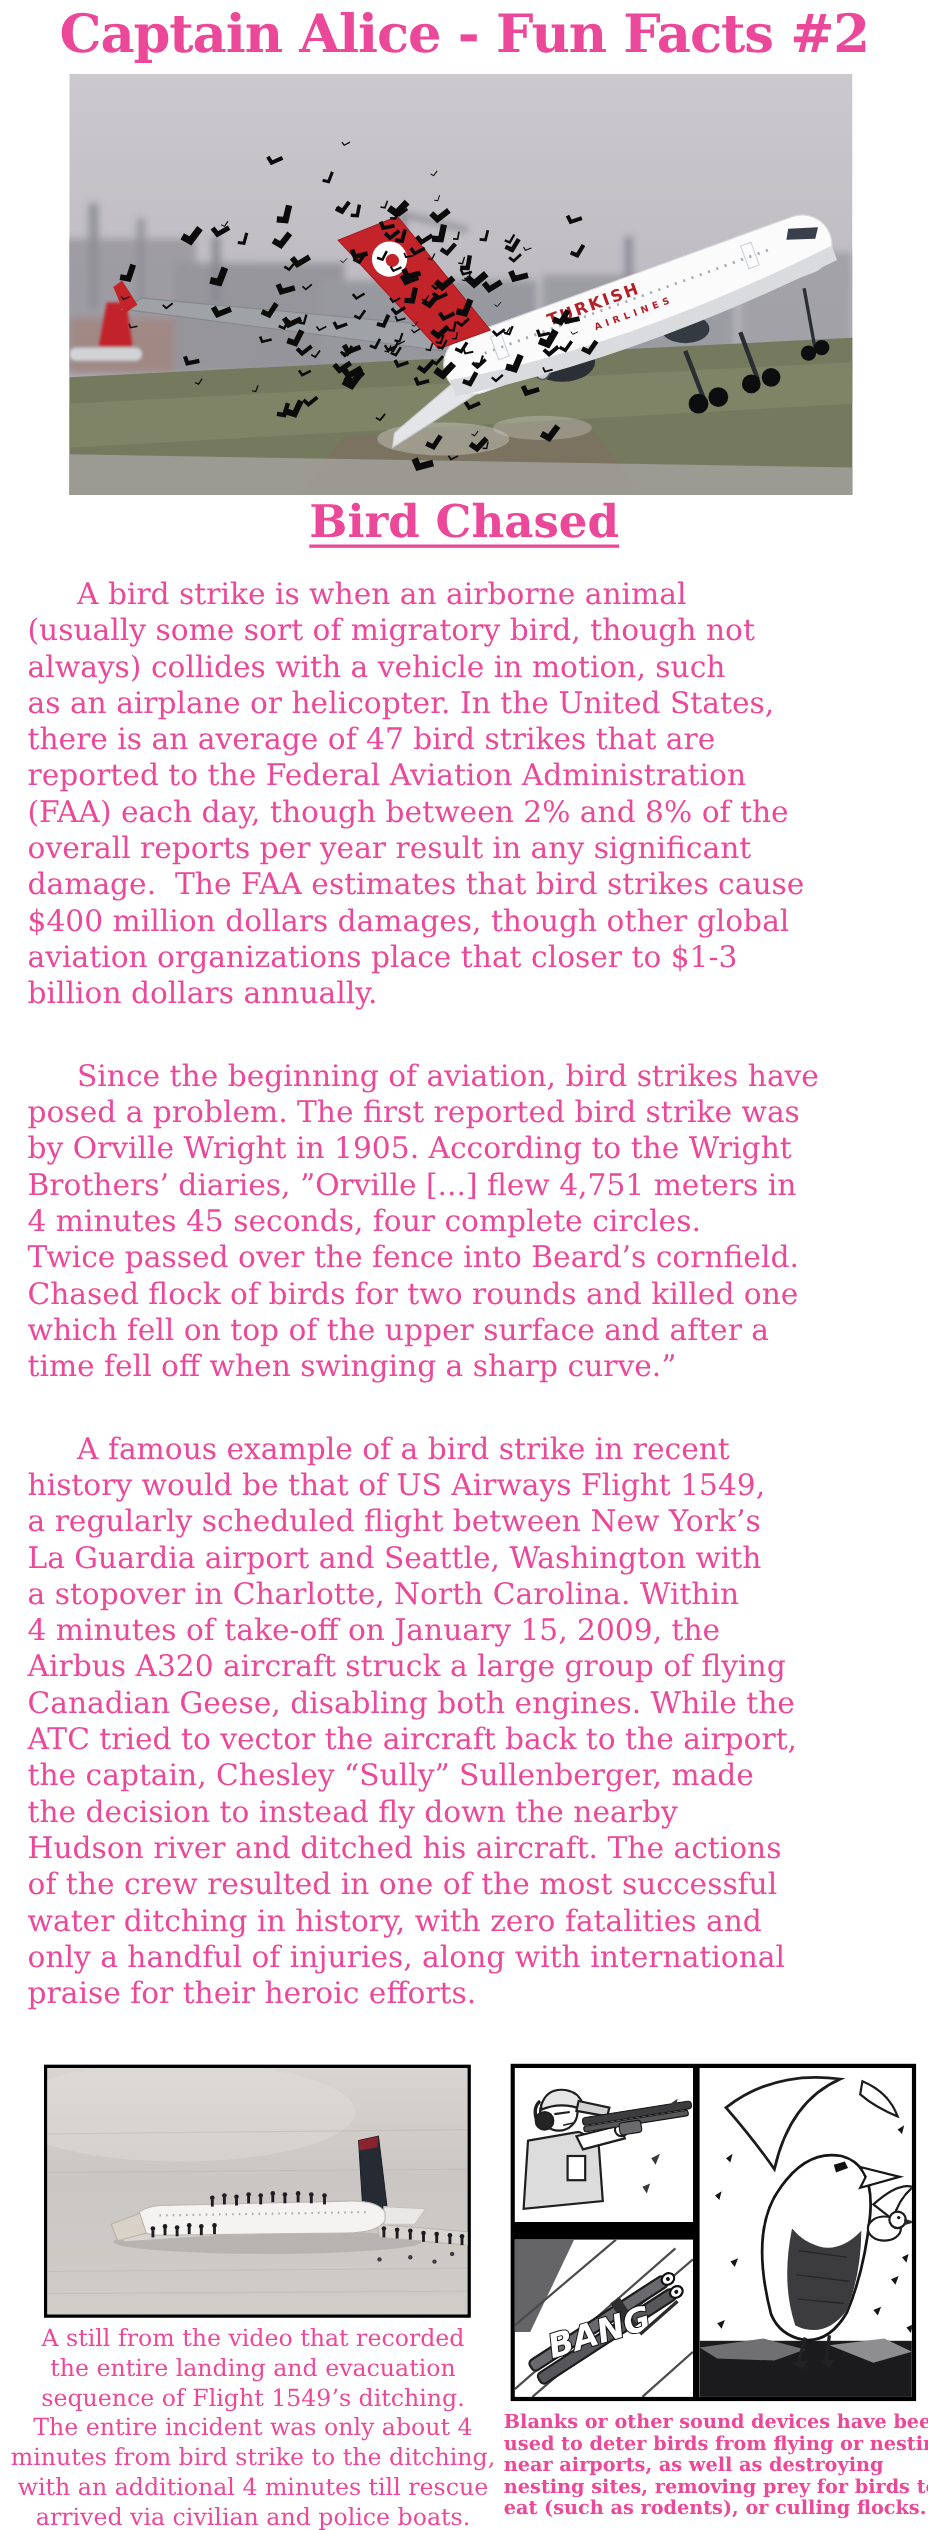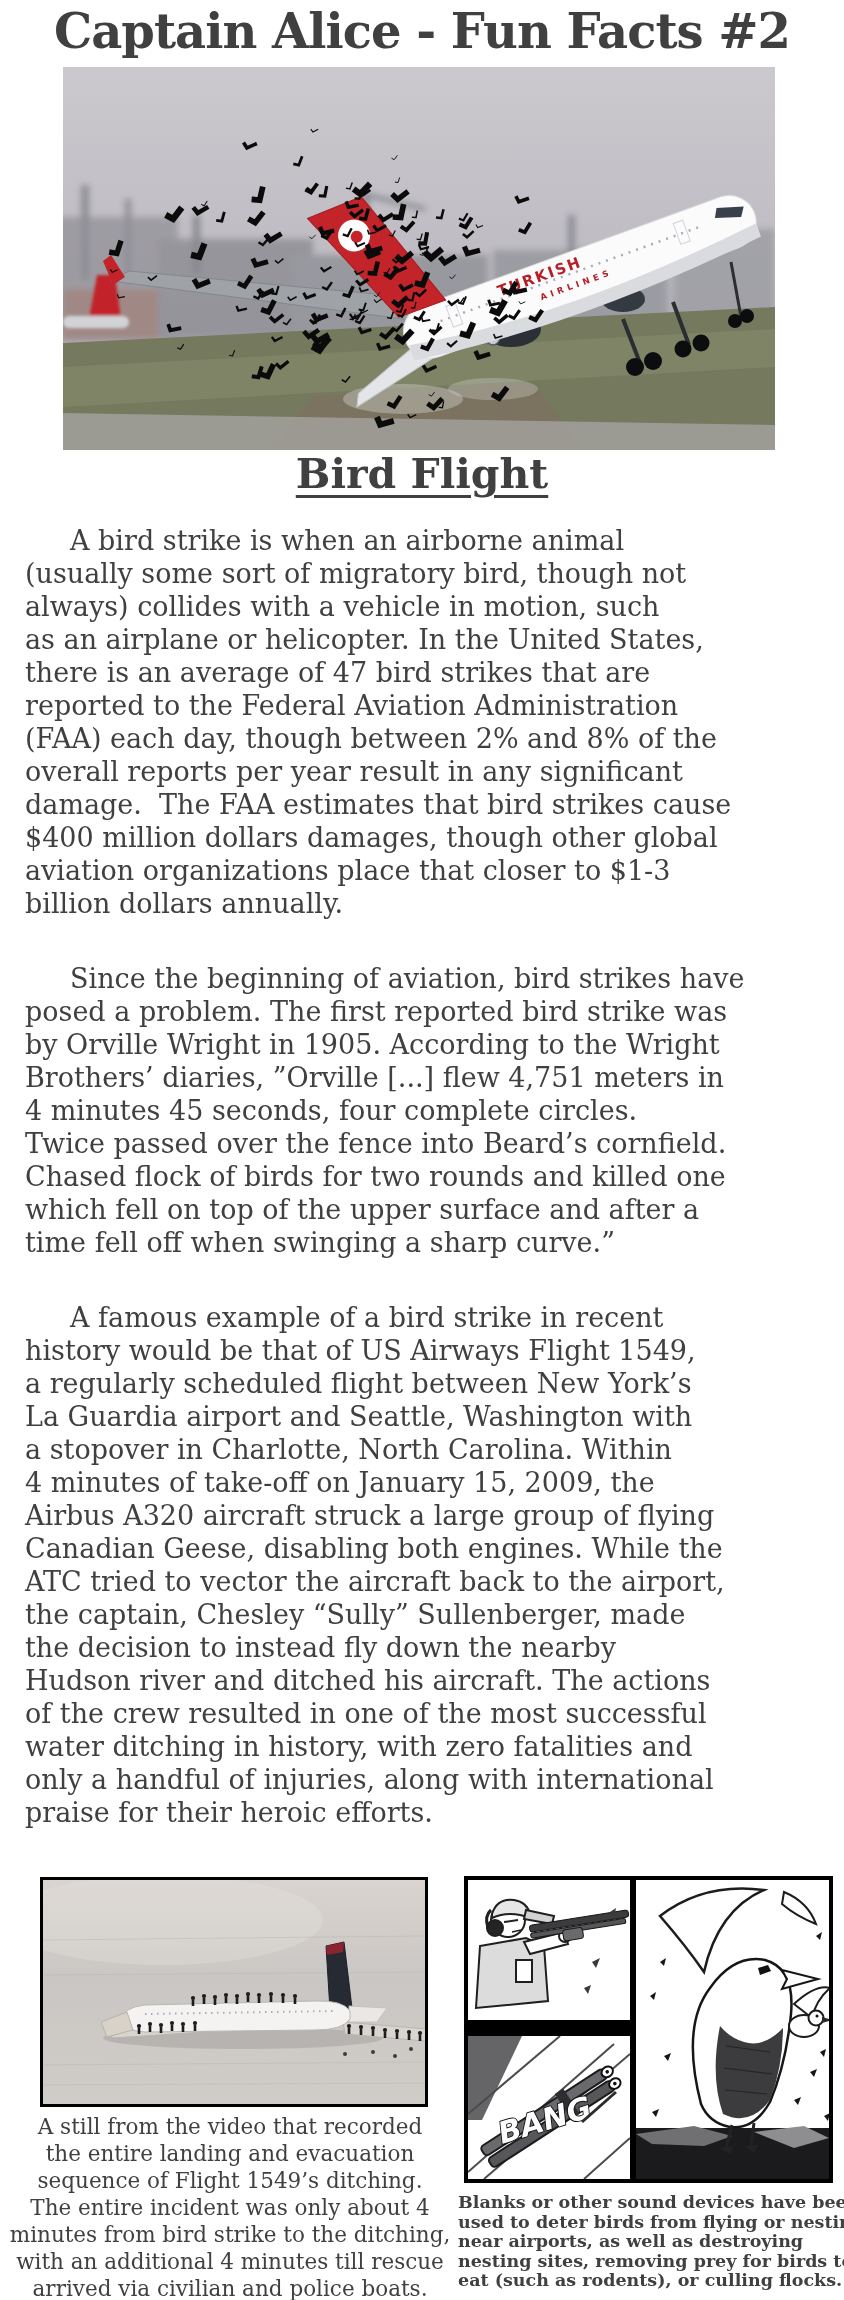--- a/index.html
+++ b/index.html
@@ -1,18 +1,18 @@
 <!DOCTYPE html>
 <html><head>
 <meta charset="utf-8">
 <style>
   html,body{margin:0;padding:0;background:#ffffff;}
   .page{
     position:relative;width:844px;height:2300px;margin:0 auto;
-    background:#ffffff;color:#404040;overflow:hidden;
+    background:#ffffff;color:#ec4899;overflow:hidden;
     font-family:"DejaVu Serif", serif;
   }
   .page-title{
     position:absolute;top:2px;left:0;width:100%;margin:0;
     text-align:center;font-size:48px;line-height:58px;font-weight:700;
     letter-spacing:-1px;white-space:pre;
   }
   .hero{position:absolute;left:63px;top:67px;width:712px;height:383px;}
   .hero svg{display:block;width:100%;height:100%;}
   .section-heading{
@@ -286,21 +286,21 @@
           <path d="M-5,0 L-1,3 L5,-3" fill="none" stroke="#0b0b0b" stroke-width="2.72" transform="translate(319.9,279.3) rotate(30) scale(1.24)"></path>
           <path d="M-5,0 L-1,3 L5,-3" fill="none" stroke="#0b0b0b" stroke-width="2.95" transform="translate(194.7,306.1) rotate(-28) scale(1.34)"></path>
           <path d="M-5,0 L-1,3 L5,-3" fill="none" stroke="#0b0b0b" stroke-width="2.17" transform="translate(294.6,248.9) rotate(-15) scale(0.99)"></path>
           <path d="M-5,0 L-1,3 L5,-3" fill="none" stroke="#0b0b0b" stroke-width="2.89" transform="translate(110.6,260.7) rotate(34) scale(1.31)"></path>
           <path d="M-5,0 L-1,3 L5,-3" fill="none" stroke="#0b0b0b" stroke-width="2.57" transform="translate(298.9,214.6) rotate(12) scale(1.17)"></path>
           <path d="M-5,0 L-1,3 L5,-3" fill="none" stroke="#0b0b0b" stroke-width="3.26" transform="translate(202.3,224.6) rotate(20) scale(1.48)"></path>
         </g>
     </svg>
   </figure>
 
-  <h2 class="section-heading">Bird Flight</h2>
+  <h2 class="section-heading">Bird Chased</h2>
 
   <div class="body-text">
     <p>A bird strike is when an airborne animal
 (usually some sort of migratory bird, though not
 always) collides with a vehicle in motion, such
 as an airplane or helicopter. In the United States,
 there is an average of 47 bird strikes that are
 reported to the Federal Aviation Administration
 (FAA) each day, though between 2% and 8% of the
 overall reports per year result in any significant

